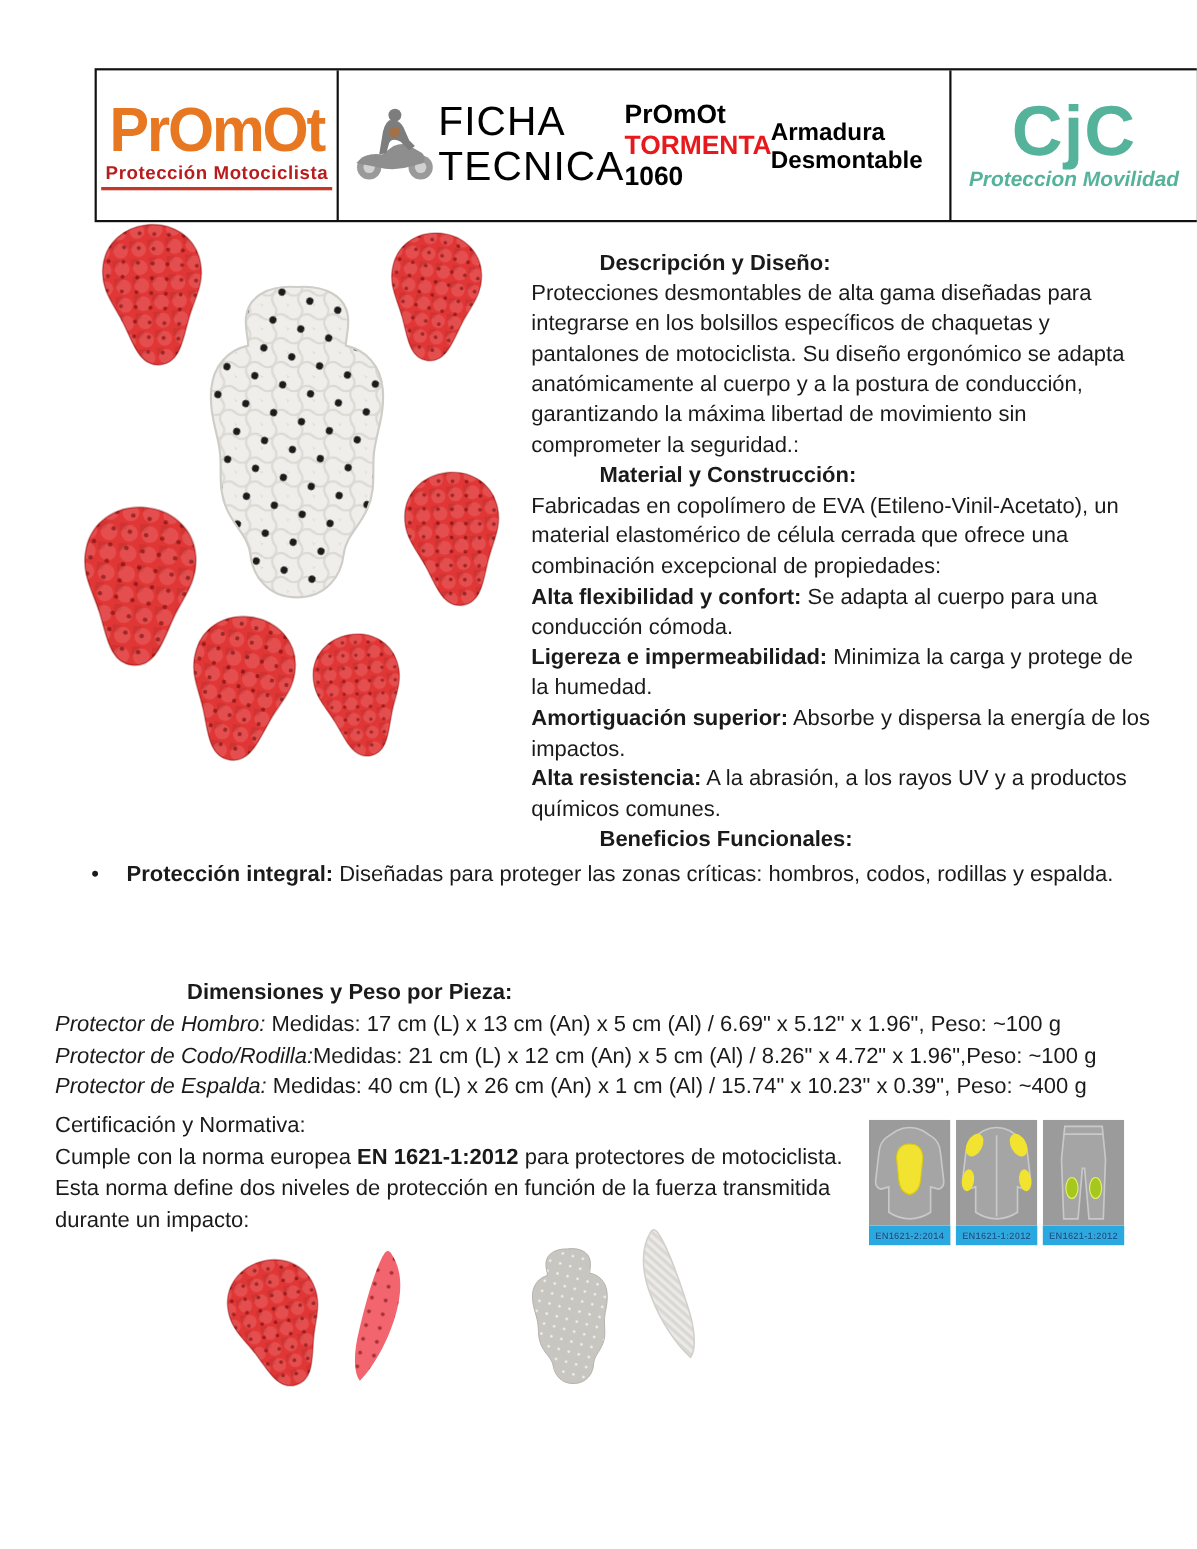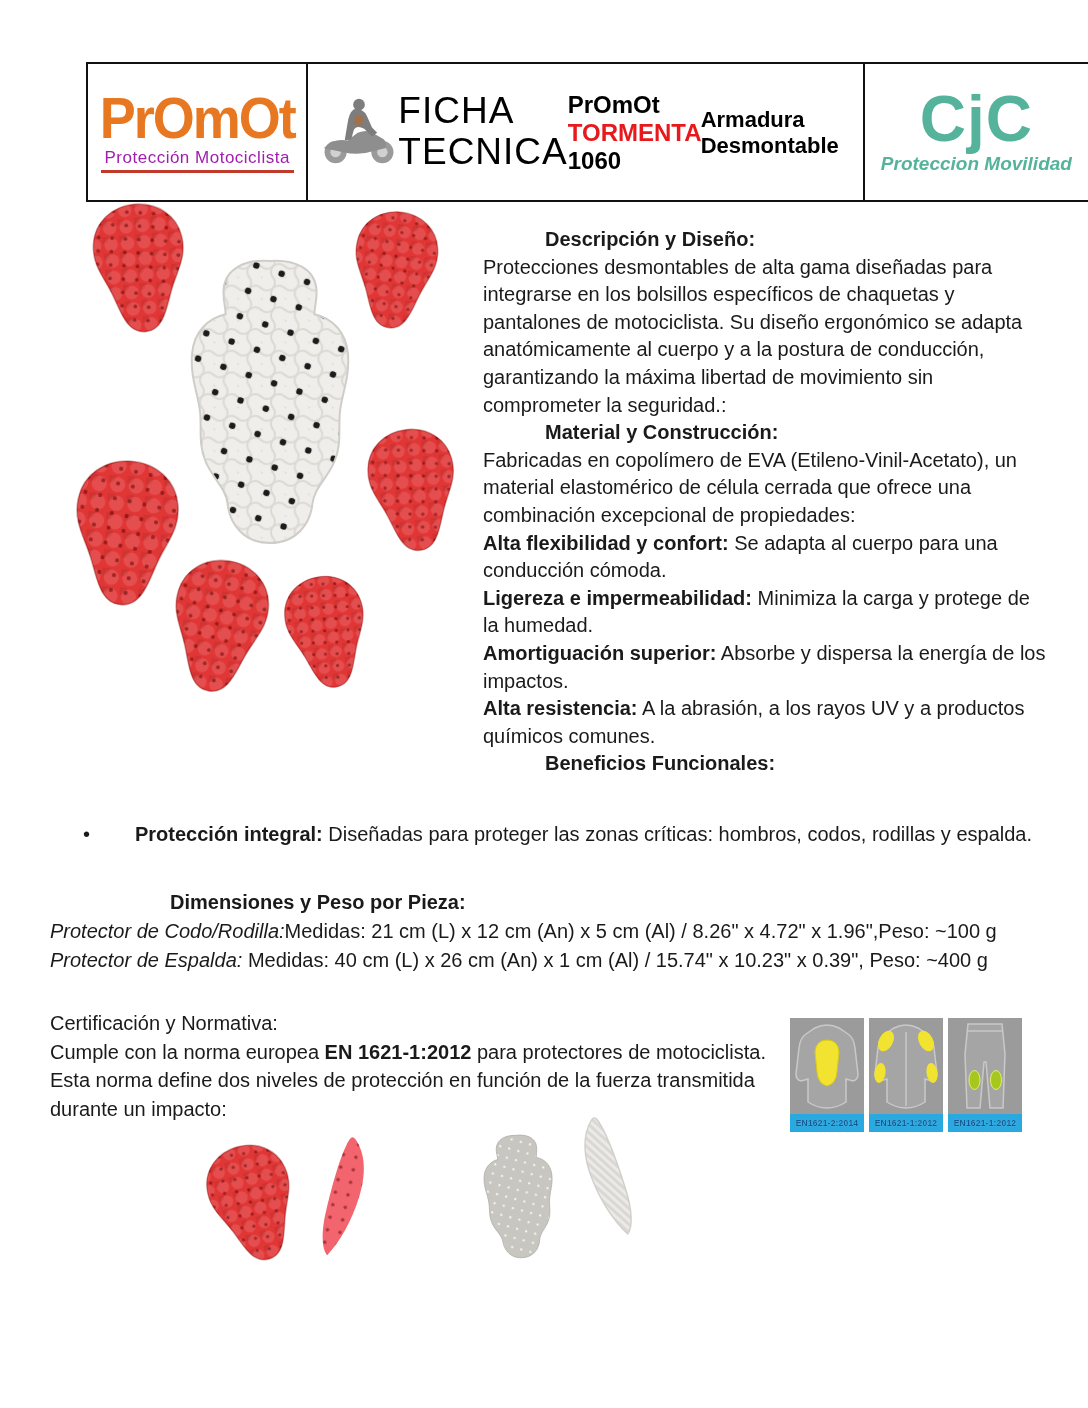--- a/index.html
+++ b/index.html
@@ -19,21 +19,21 @@
   .hcell { display:flex; flex-direction:column; align-items:center; justify-content:center; }
   .cell-left  { width:272px; border-right:2px solid #111; }
   .cell-mid   { flex:1; border-right:2px solid #111; flex-direction:row; justify-content:flex-start; padding-left:12px; }
   .cell-right { width:276px; }
 
   .promot-brand {
     font-size:54px; font-weight:bold; color:#E87722; letter-spacing:-2px; line-height:1;
     transform:scaleY(1.05);
   }
   .promot-tagline {
-    font-size:17px; font-weight:normal; color:#a21caf; margin-top:3px;
+    font-size:17px; font-weight:bold; color:#b91c1c; margin-top:3px;
     border-bottom:3px solid #C0392B; padding:0 4px 2px 4px; letter-spacing:0.5px;
   }
 
   .mid-titles { flex:1; display:flex; flex-direction:row; align-items:center; justify-content:center; padding-right:24px; }
   .doc-title { font-size:37px; font-weight:400; color:#000; letter-spacing:1px; line-height:1.1; }
   .doc-sub   { font-size:24px; font-weight:bold; color:#000; margin-top:2px; }
   .doc-sub .model { color:#E8191C; }
   .doc-sub2  { font-size:22px; font-weight:bold; color:#000; margin-top:1px; }
   .moto-svg { width:78px; height:88px; flex:0 0 auto; }
 
@@ -46,21 +46,21 @@
 
   
   .right-column {
     position:absolute; left:483px; top:226px; width:564px;
     font-size:20px; line-height:27.6px; color:#1a1a1a;
   }
   .right-column p { margin:0; }
   .sec-heading { font-weight:bold; padding-left:62px; }
   b.inl { font-weight:bold; }
 
-  .bullets-block { position:absolute; left:50px; top:820px; width:1002px; font-size:20px; line-height:28.4px;text-align:center; }
+  .bullets-block { position:absolute; left:50px; top:781px; width:1002px; font-size:20px; line-height:28.4px; }
   .bullets-block ul { list-style:none; }
   .bullets-block li { position:relative; padding-left:65px; }
   .bullets-block li::before {
     content:"\2022"; position:absolute; left:33px; top:0; font-size:20px; color:#1a1a1a;
   }
 
   .dim-block { position:absolute; left:50px; top:888px; width:1008px; font-size:20px; line-height:28.8px; }
   .dim-heading { font-weight:bold; padding-left:120px; }
   .dim-label { font-style:italic; }
 
@@ -206,20 +206,21 @@
 </div>
 
 <div class="bullets-block">
   <ul>
     <li><b class="inl">Protección integral:</b><span> Diseñadas para proteger las zonas críticas: hombros, codos, rodillas y espalda.</span></li>
   </ul>
 </div>
 
 <div class="dim-block">
   <p class="dim-heading">Dimensiones y Peso por Pieza:</p>
+  <p><span class="dim-label">Protector de Hombro:</span><span> Medidas: 17 cm (L) x 13 cm (An) x 5 cm (Al) / 6.69" x 5.12" x 1.96", Peso: ~100 g</span></p>
   <p><span class="dim-label">Protector de Codo/Rodilla:</span><span>Medidas: 21 cm (L) x 12 cm (An) x 5 cm (Al) / 8.26" x 4.72" x 1.96",Peso: ~100 g</span></p>
   <p><span class="dim-label">Protector de Espalda:</span><span> Medidas: 40 cm (L) x 26 cm (An) x 1 cm (Al) / 15.74" x 10.23" x 0.39", Peso: ~400 g</span></p>
 </div>
 
 <div class="cert-block">
   <p class="cert-heading">Certificación y Normativa:</p>
   <p><span>Cumple con la norma europea </span><b class="inl">EN 1621-1:2012</b><span> para protectores de motociclista. Esta norma define dos niveles de protección en función de la fuerza transmitida durante un impacto:</span></p>
 </div>
 
 <div class="cert-badges">

